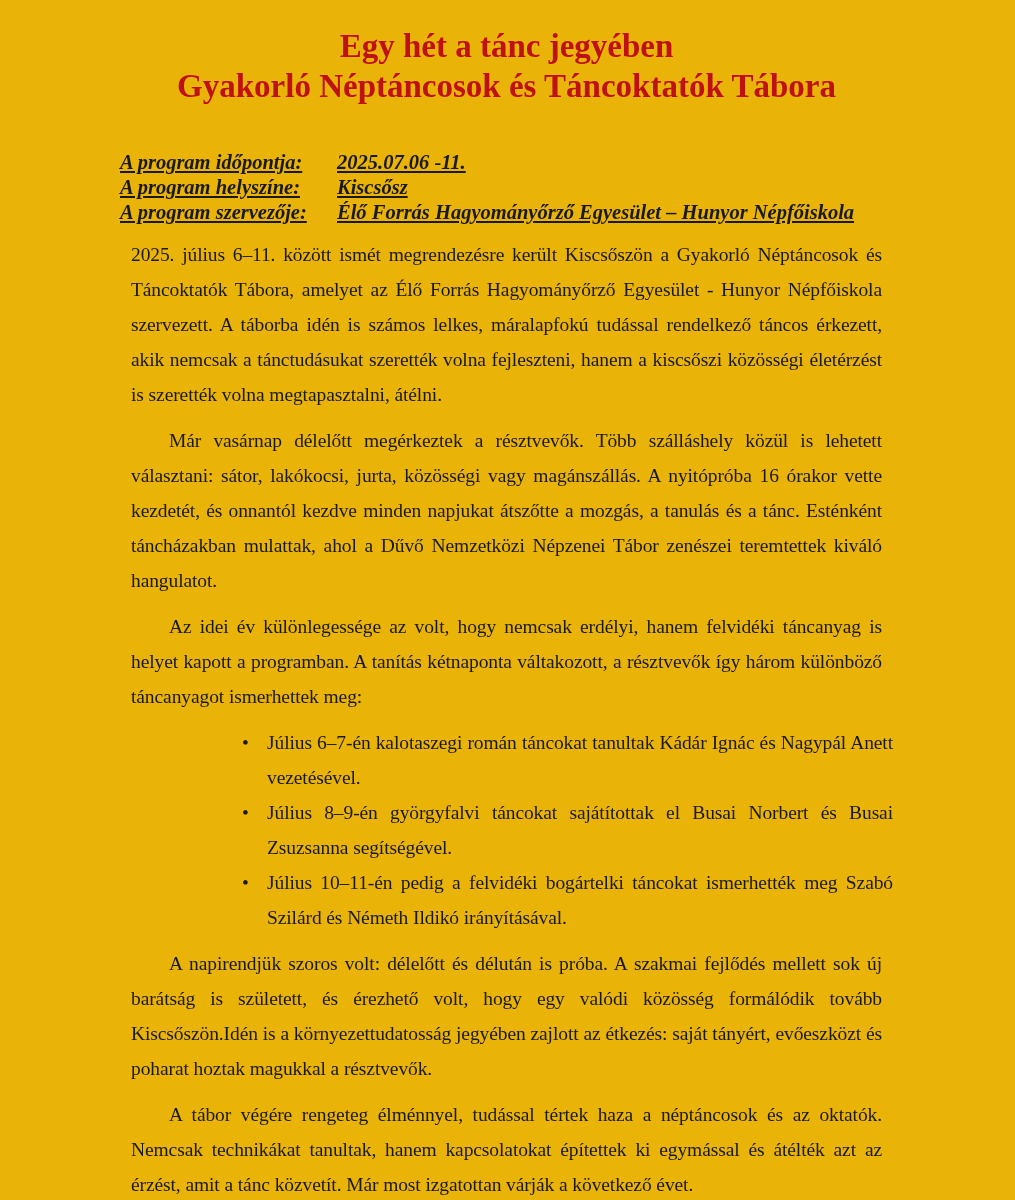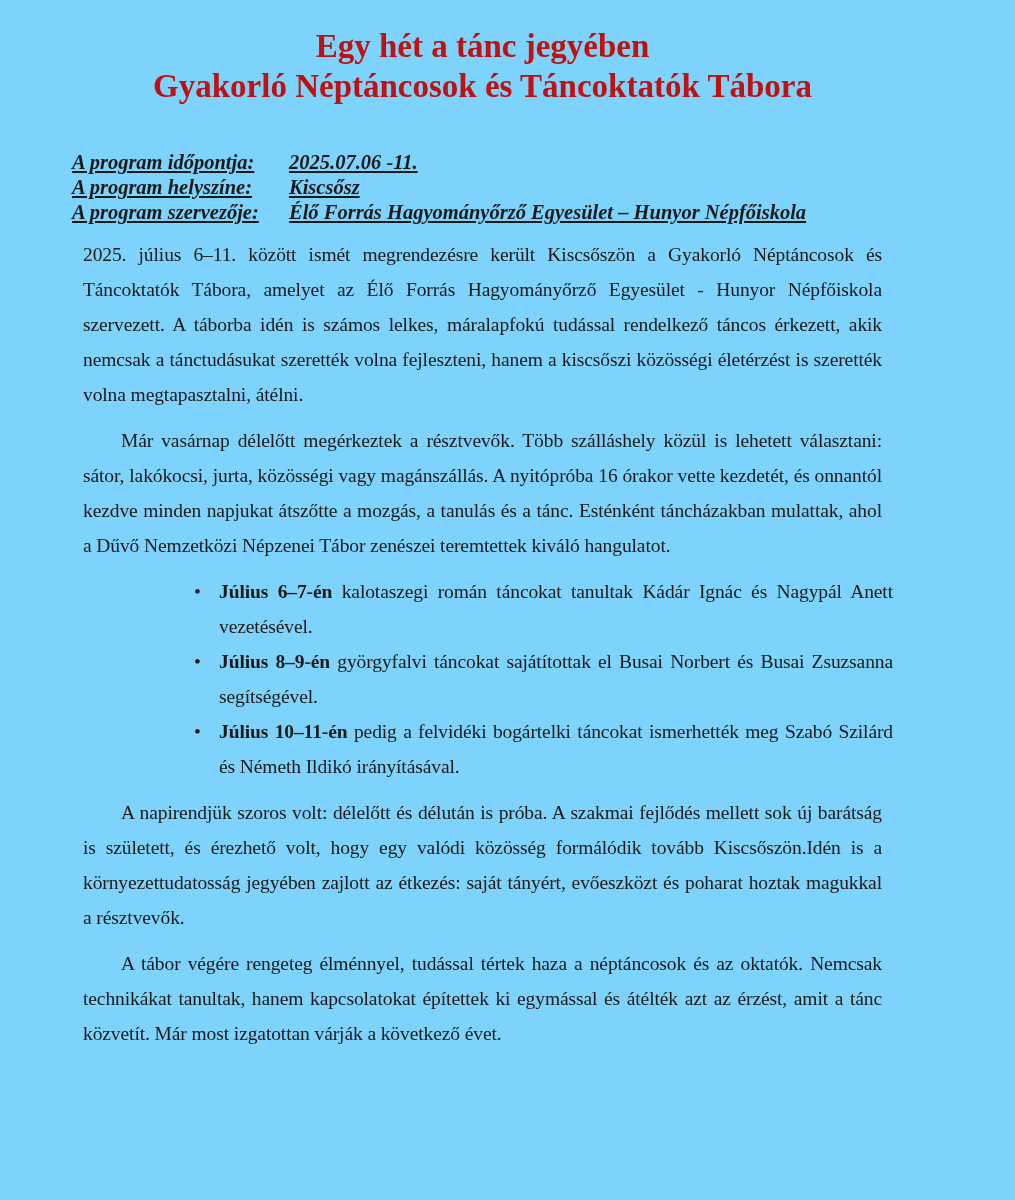--- a/index.html
+++ b/index.html
@@ -1,22 +1,22 @@
 <!DOCTYPE html>
 <html lang="hu" style="--title_red: #bf1111; --text: #191919;"><head>
 <meta charset="utf-8">
 <style>
   html, body { margin: 0; padding: 0; background: #ffffff; }
   .page {
     position: relative;
     width: 1015px;
     height: 1200px;
     box-sizing: border-box;
-    background: #7dd3fc;
-    padding: 26px 122px 0 72px;
+    background: #eab308;
+    padding: 26px 122px 0 120px;
     overflow: hidden;
     font-family: "Liberation Serif", "DejaVu Serif", serif;
     color: var(--text, #191919);
   }
   .doc-title {
     text-align: center;
     font-weight: bold;
     font-size: 33px;
     line-height: 40px;
     color: var(--title_red, #bf1111);
@@ -44,21 +44,21 @@
   li.schedule-item {
     position: relative;
     margin-left: 147px;
     text-align: justify;
   }
   li.schedule-item .bullet {
     position: absolute;
     left: -25px;
     top: 0;
   }
-  .lead { font-weight: bold; }
+  .lead { font-weight: normal; }
 </style>
 </head>
 <body>
 
 <div class="page">
 
   <div class="doc-title">
     <div>Egy hét a tánc jegyében</div>
     <div>Gyakorló Néptáncosok és Táncoktatók Tábora</div>
   </div>
@@ -74,20 +74,21 @@
     </div>
     <div class="meta-row">
       <span class="meta-label">A program szervezője:</span>
       <span class="meta-value">Élő Forrás Hagyományőrző Egyesület – Hunyor Népfőiskola</span>
     </div>
   </div>
 
   <div class="body-text">
     <p>2025. július 6–11. között ismét megrendezésre került Kiscsőszön a Gyakorló Néptáncosok és Táncoktatók Tábora, amelyet az Élő Forrás Hagyományőrző Egyesület - Hunyor Népfőiskola szervezett. A táborba idén is számos lelkes, máralapfokú tudással rendelkező táncos érkezett, akik nemcsak a tánctudásukat szerették volna fejleszteni, hanem a kiscsőszi közösségi életérzést is szerették volna megtapasztalni, átélni.</p>
     <p class="indent">Már vasárnap délelőtt megérkeztek a résztvevők. Több szálláshely közül is lehetett választani: sátor, lakókocsi, jurta, közösségi vagy magánszállás. A nyitópróba 16 órakor vette kezdetét, és onnantól kezdve minden napjukat átszőtte a mozgás, a tanulás és a tánc. Esténként táncházakban mulattak, ahol a Dűvő Nemzetközi Népzenei Tábor zenészei teremtettek kiváló hangulatot.</p>
+    <p class="indent">Az idei év különlegessége az volt, hogy nemcsak erdélyi, hanem felvidéki táncanyag is helyet kapott a programban. A tanítás kétnaponta váltakozott, a résztvevők így három különböző táncanyagot ismerhettek meg:</p>
 
     <ul class="schedule">
       <li class="schedule-item">
         <span class="bullet">•</span><span class="lead">Július 6–7-én</span><span> kalotaszegi román táncokat tanultak Kádár Ignác és Nagypál Anett vezetésével.</span>
       </li>
       <li class="schedule-item">
         <span class="bullet">•</span><span class="lead">Július 8–9-én</span><span> györgyfalvi táncokat sajátítottak el Busai Norbert és Busai Zsuzsanna segítségével.</span>
       </li>
       <li class="schedule-item">
         <span class="bullet">•</span><span class="lead">Július 10–11-én</span><span> pedig a felvidéki bogártelki táncokat ismerhették meg Szabó Szilárd és Németh Ildikó irányításával.</span>

